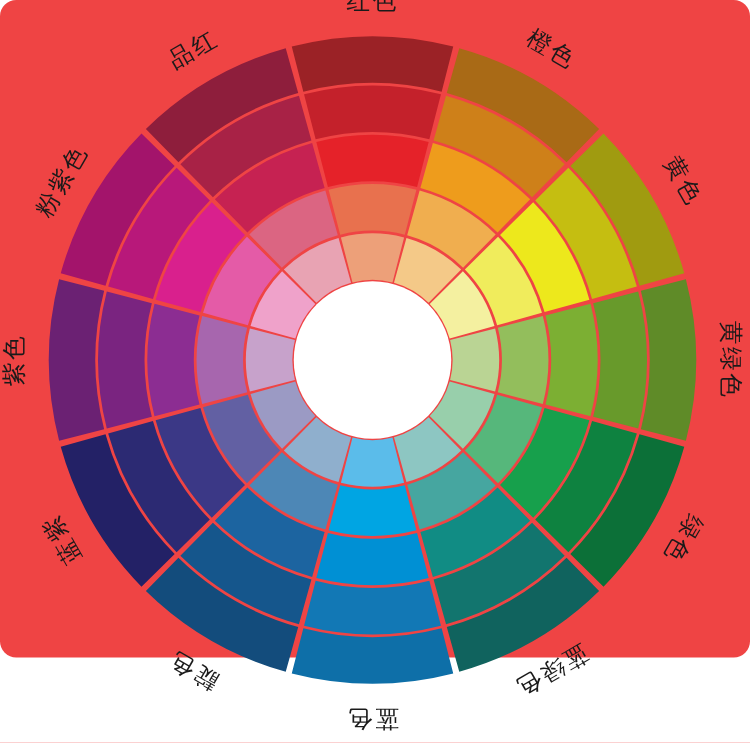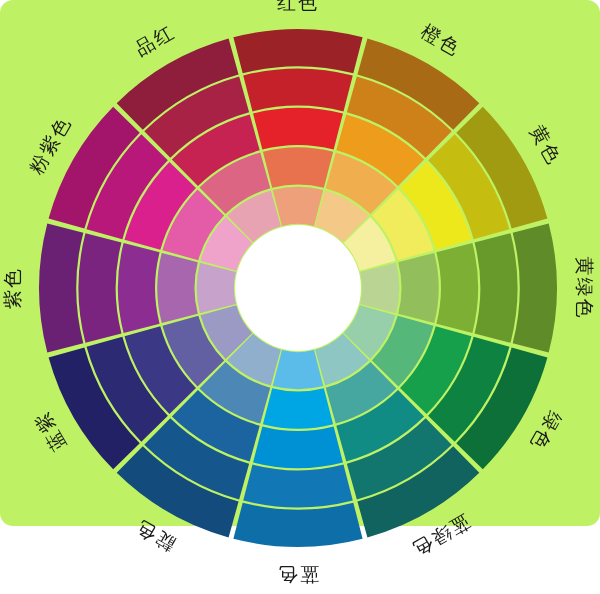--- a/index.html
+++ b/index.html
@@ -10,21 +10,21 @@
   body {
     width: 600px;
     height: 594px;
     font-family: "DejaVu Sans", "Liberation Sans", sans-serif;
     overflow: hidden;
   }
   #stage {
     position: relative;
     width: 600px;
     height: 526px;
-    background: #bef264;
+    background: #ef4444;
     border-radius: 13px;
   }
   #wheel-svg {
     position: absolute;
     left: 0;
     top: 0;
     width: 600px;
     height: 594px;
   }
   .sector-label {

